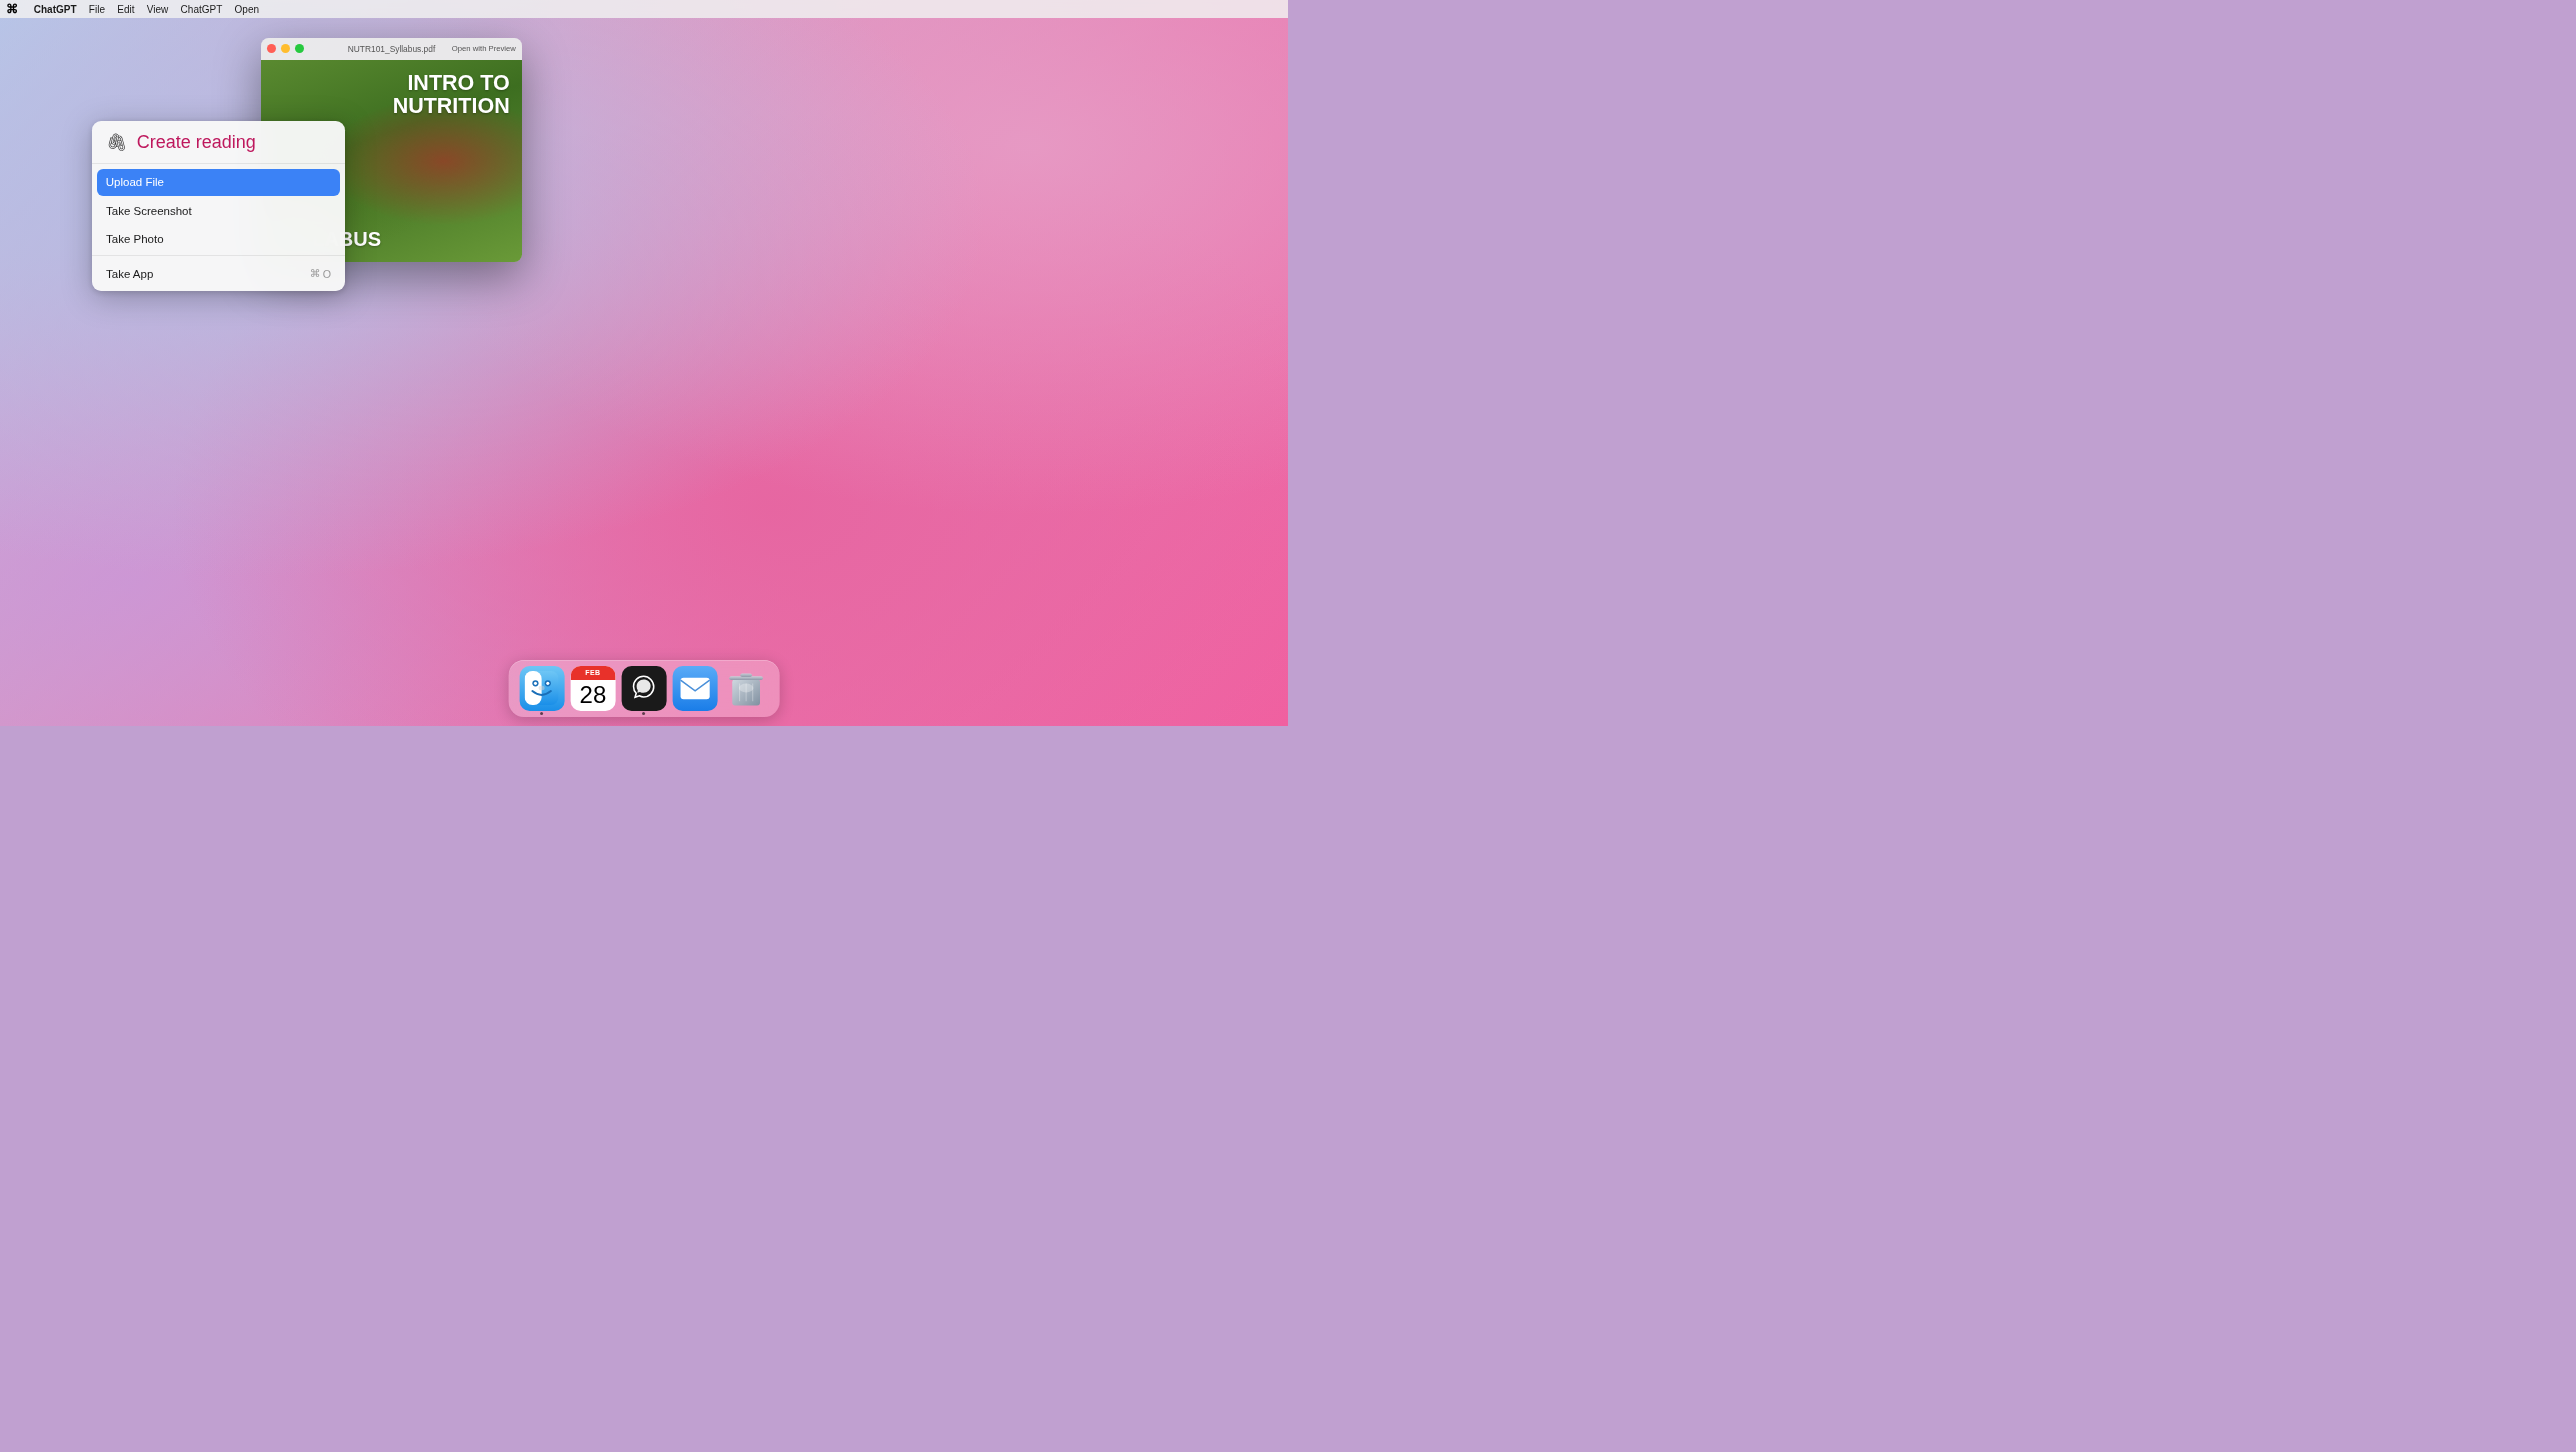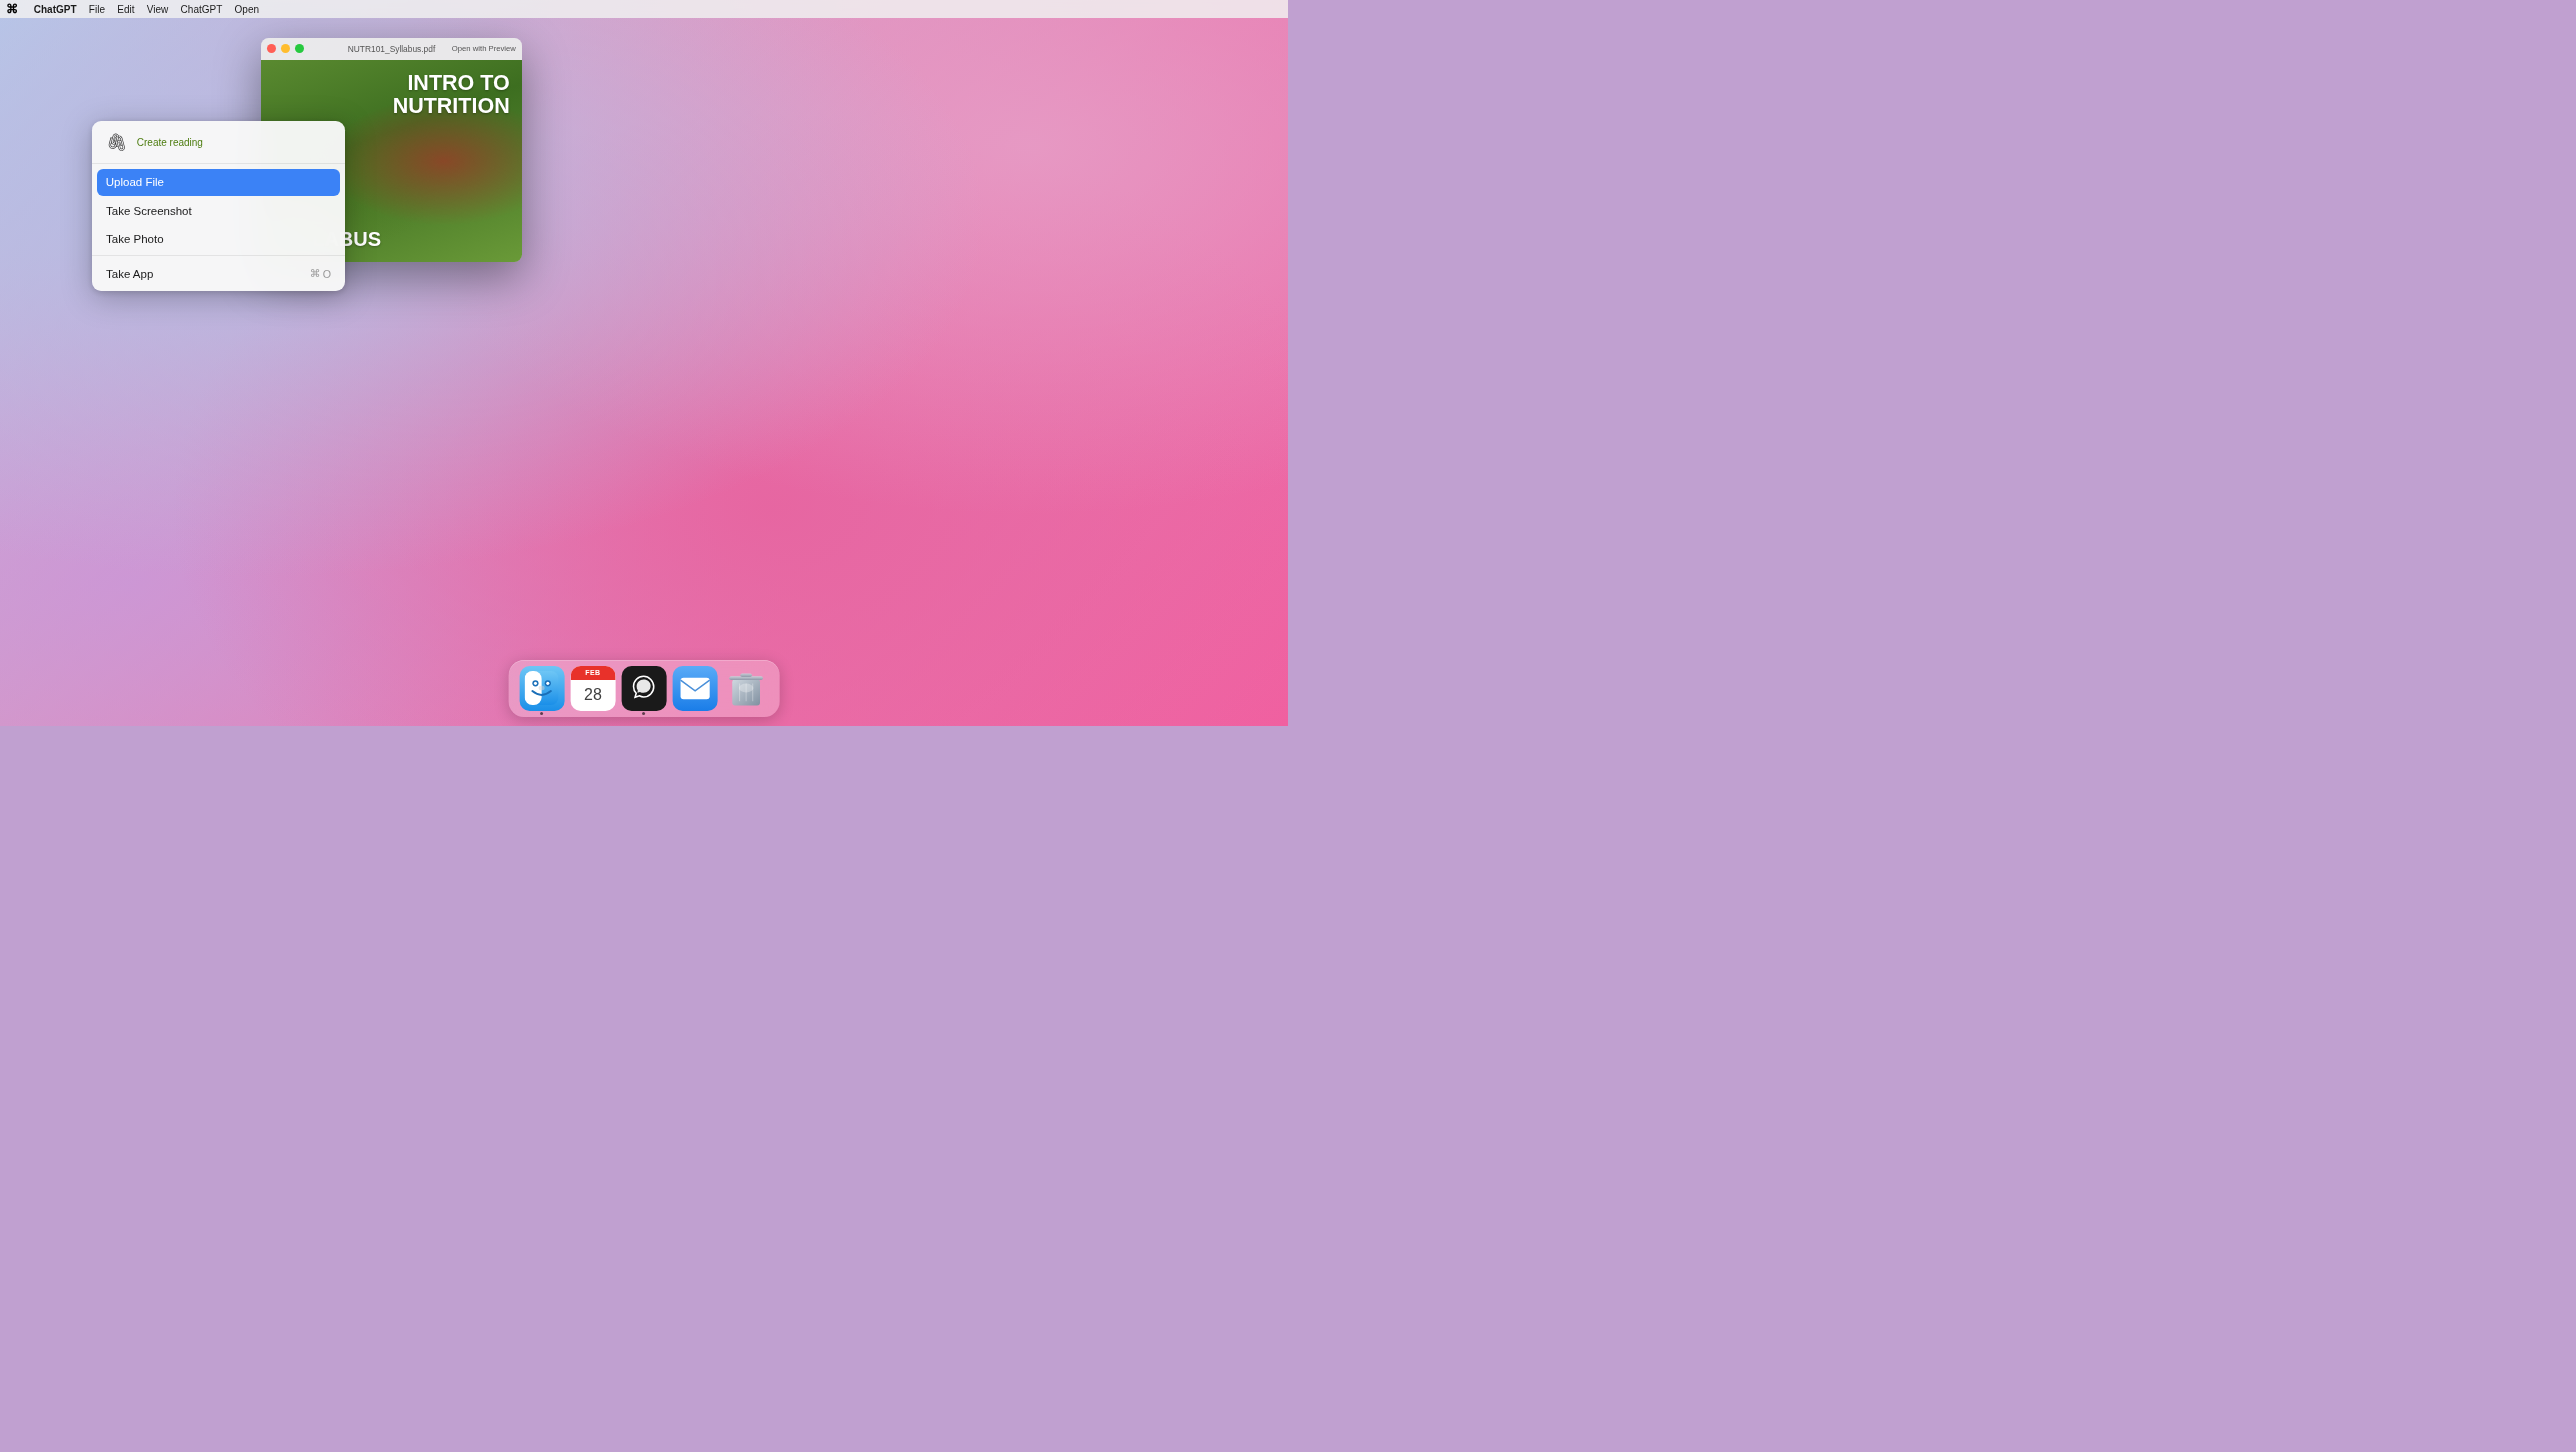--- a/index.html
+++ b/index.html
@@ -161,23 +161,23 @@
       gap: 9.2px;
       border-bottom: none;
     }
 
     .context-menu-clip-icon {
       font-size: 17px;
       color: #333;
     }
 
     .context-menu-title {
-      font-size: 10px;
+      font-size: 18px;
       font-weight: 500;
-      color: #4d7c0f;
+      color: #be185d;
     }
 
     .context-menu-divider {
       height: 0.8px;
       background: rgba(0,0,0,0.08);
       margin: 0;
     }
 
     .context-menu-items {
       padding: 3.1px 0;
@@ -293,22 +293,22 @@
       font-size: 7px;
       font-weight: 600;
       letter-spacing: 0.4px;
     }
 
     .calendar-bottom {
       flex: 1;
       display: flex;
       align-items: center;
       justify-content: center;
-      color: #404040;
-      font-size: 16px;
+      color: #000000;
+      font-size: 24px;
       font-weight: 300;
     }
 
     
     .chatgpt-icon {
       width: 45px;
       height: 45px;
       border-radius: 10px;
       background: #1a1a1a;
       display: flex;

